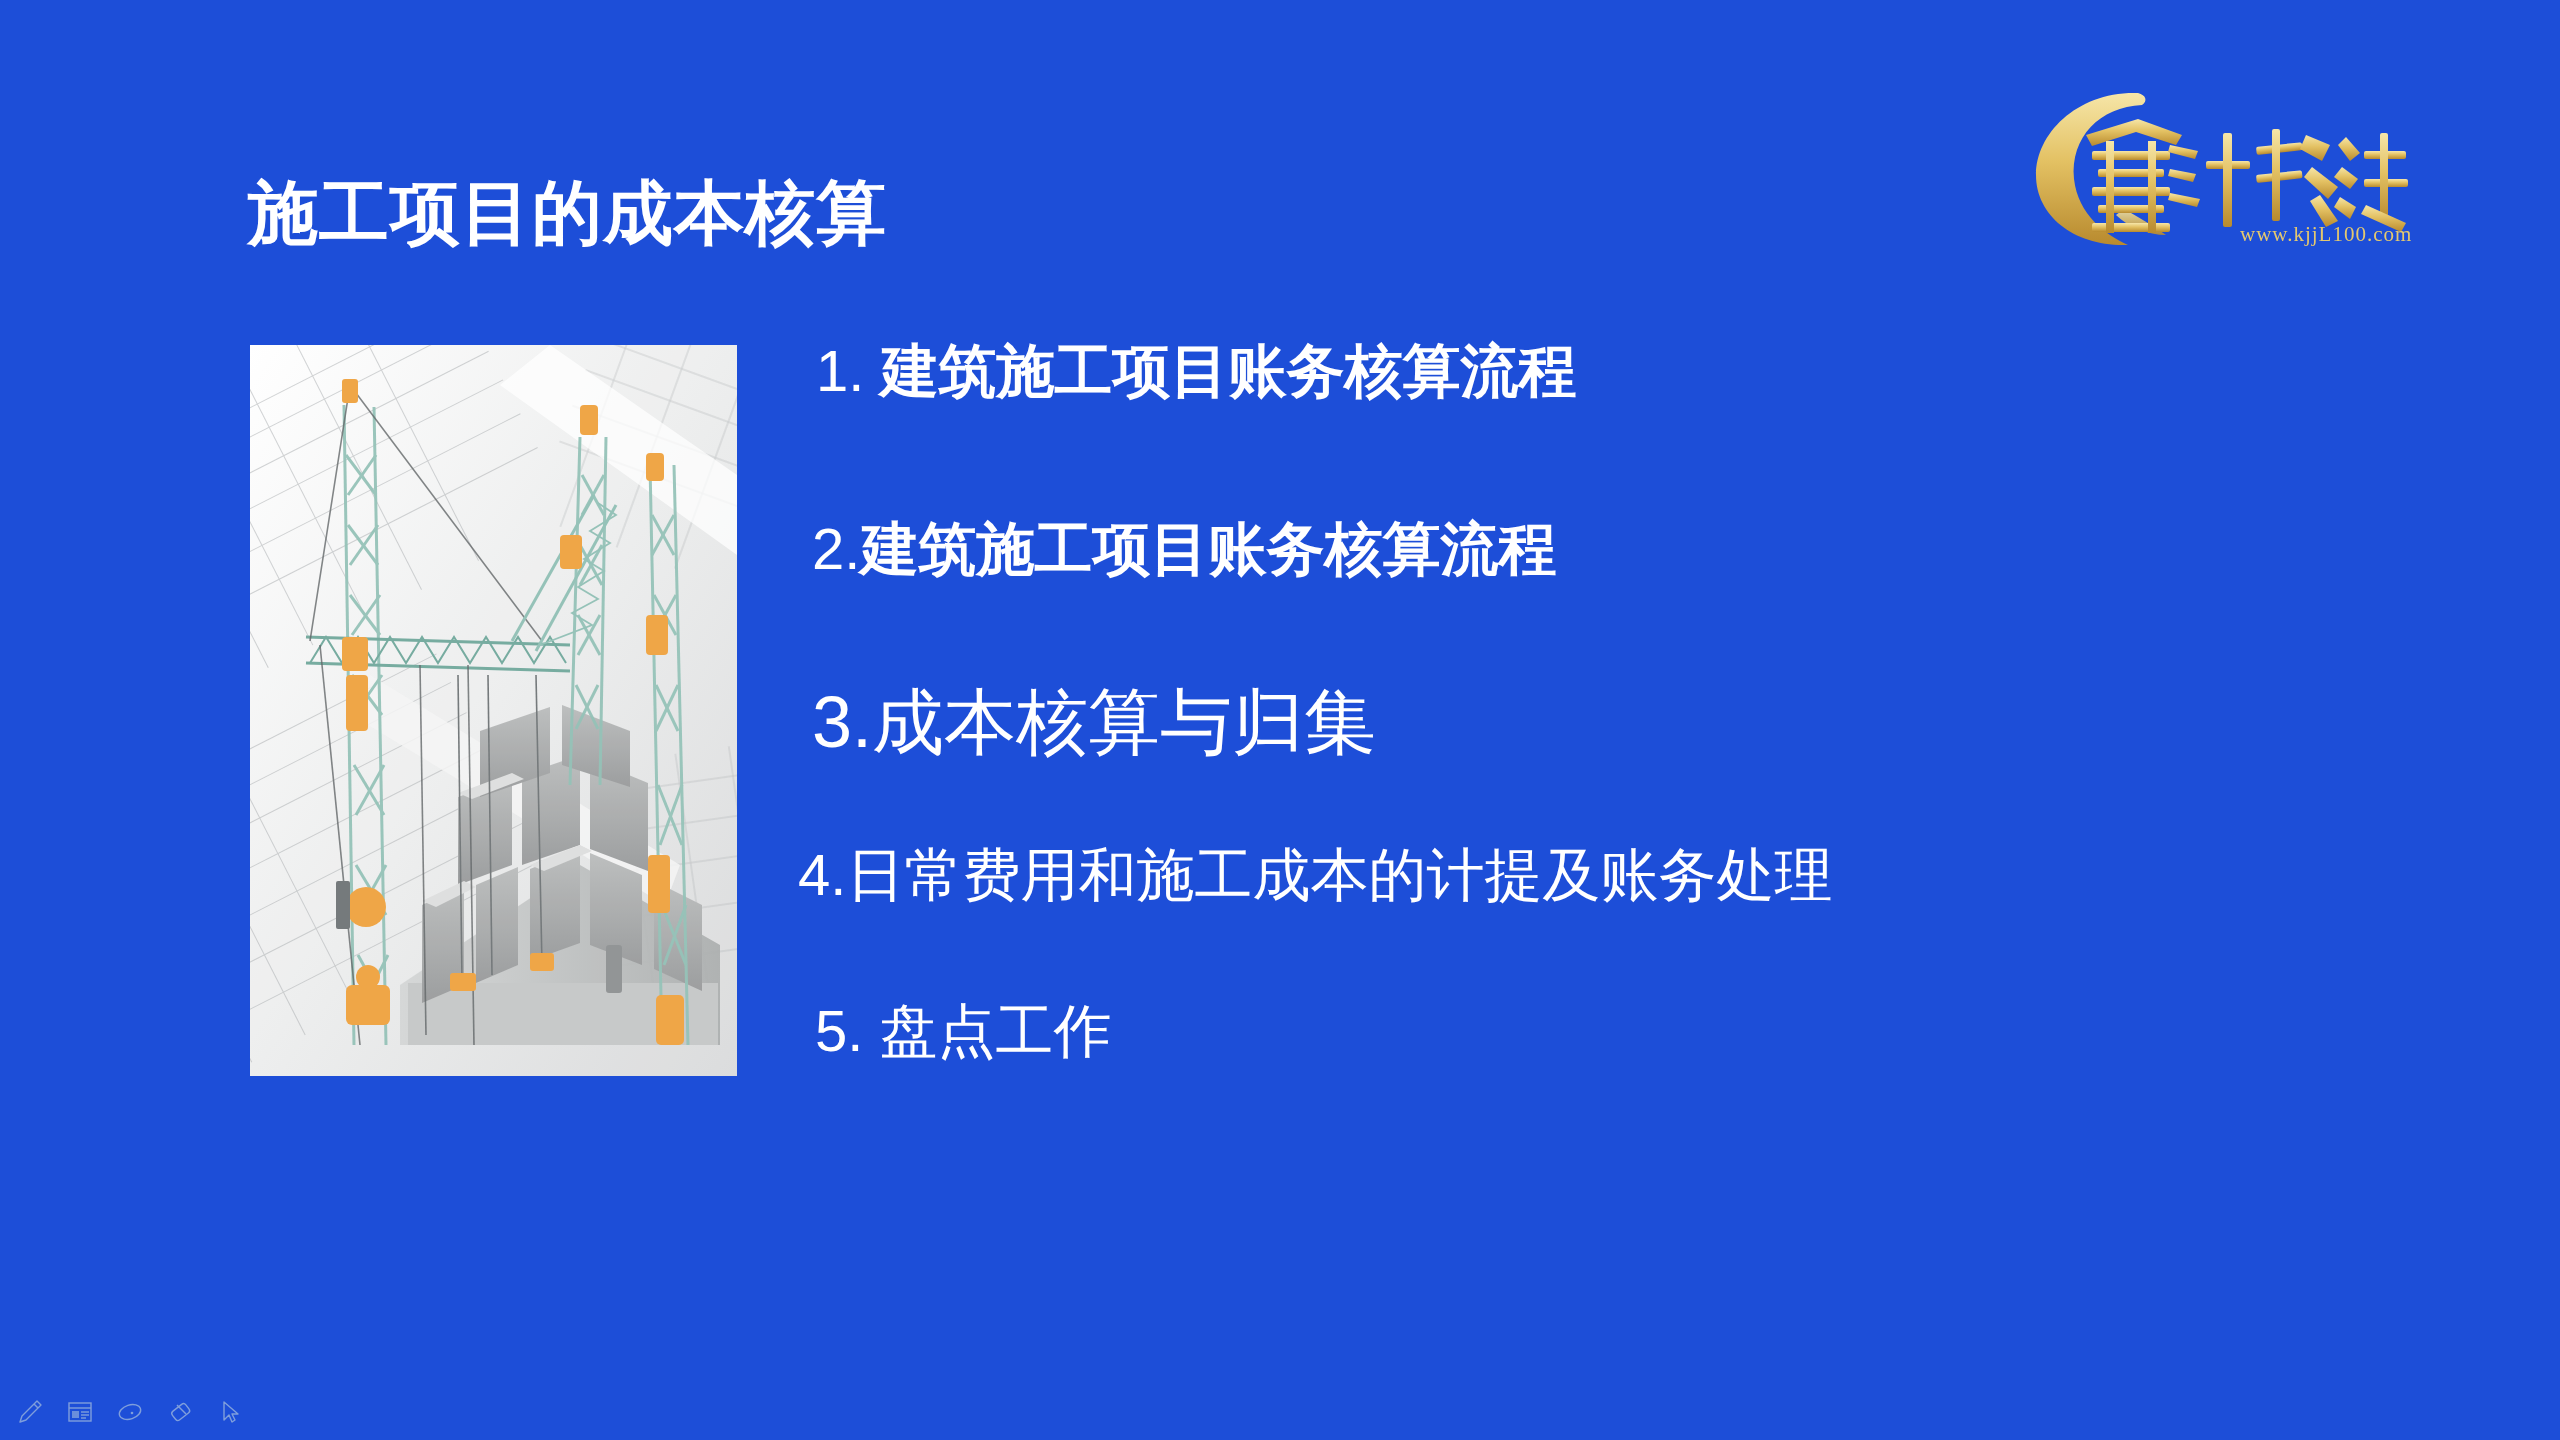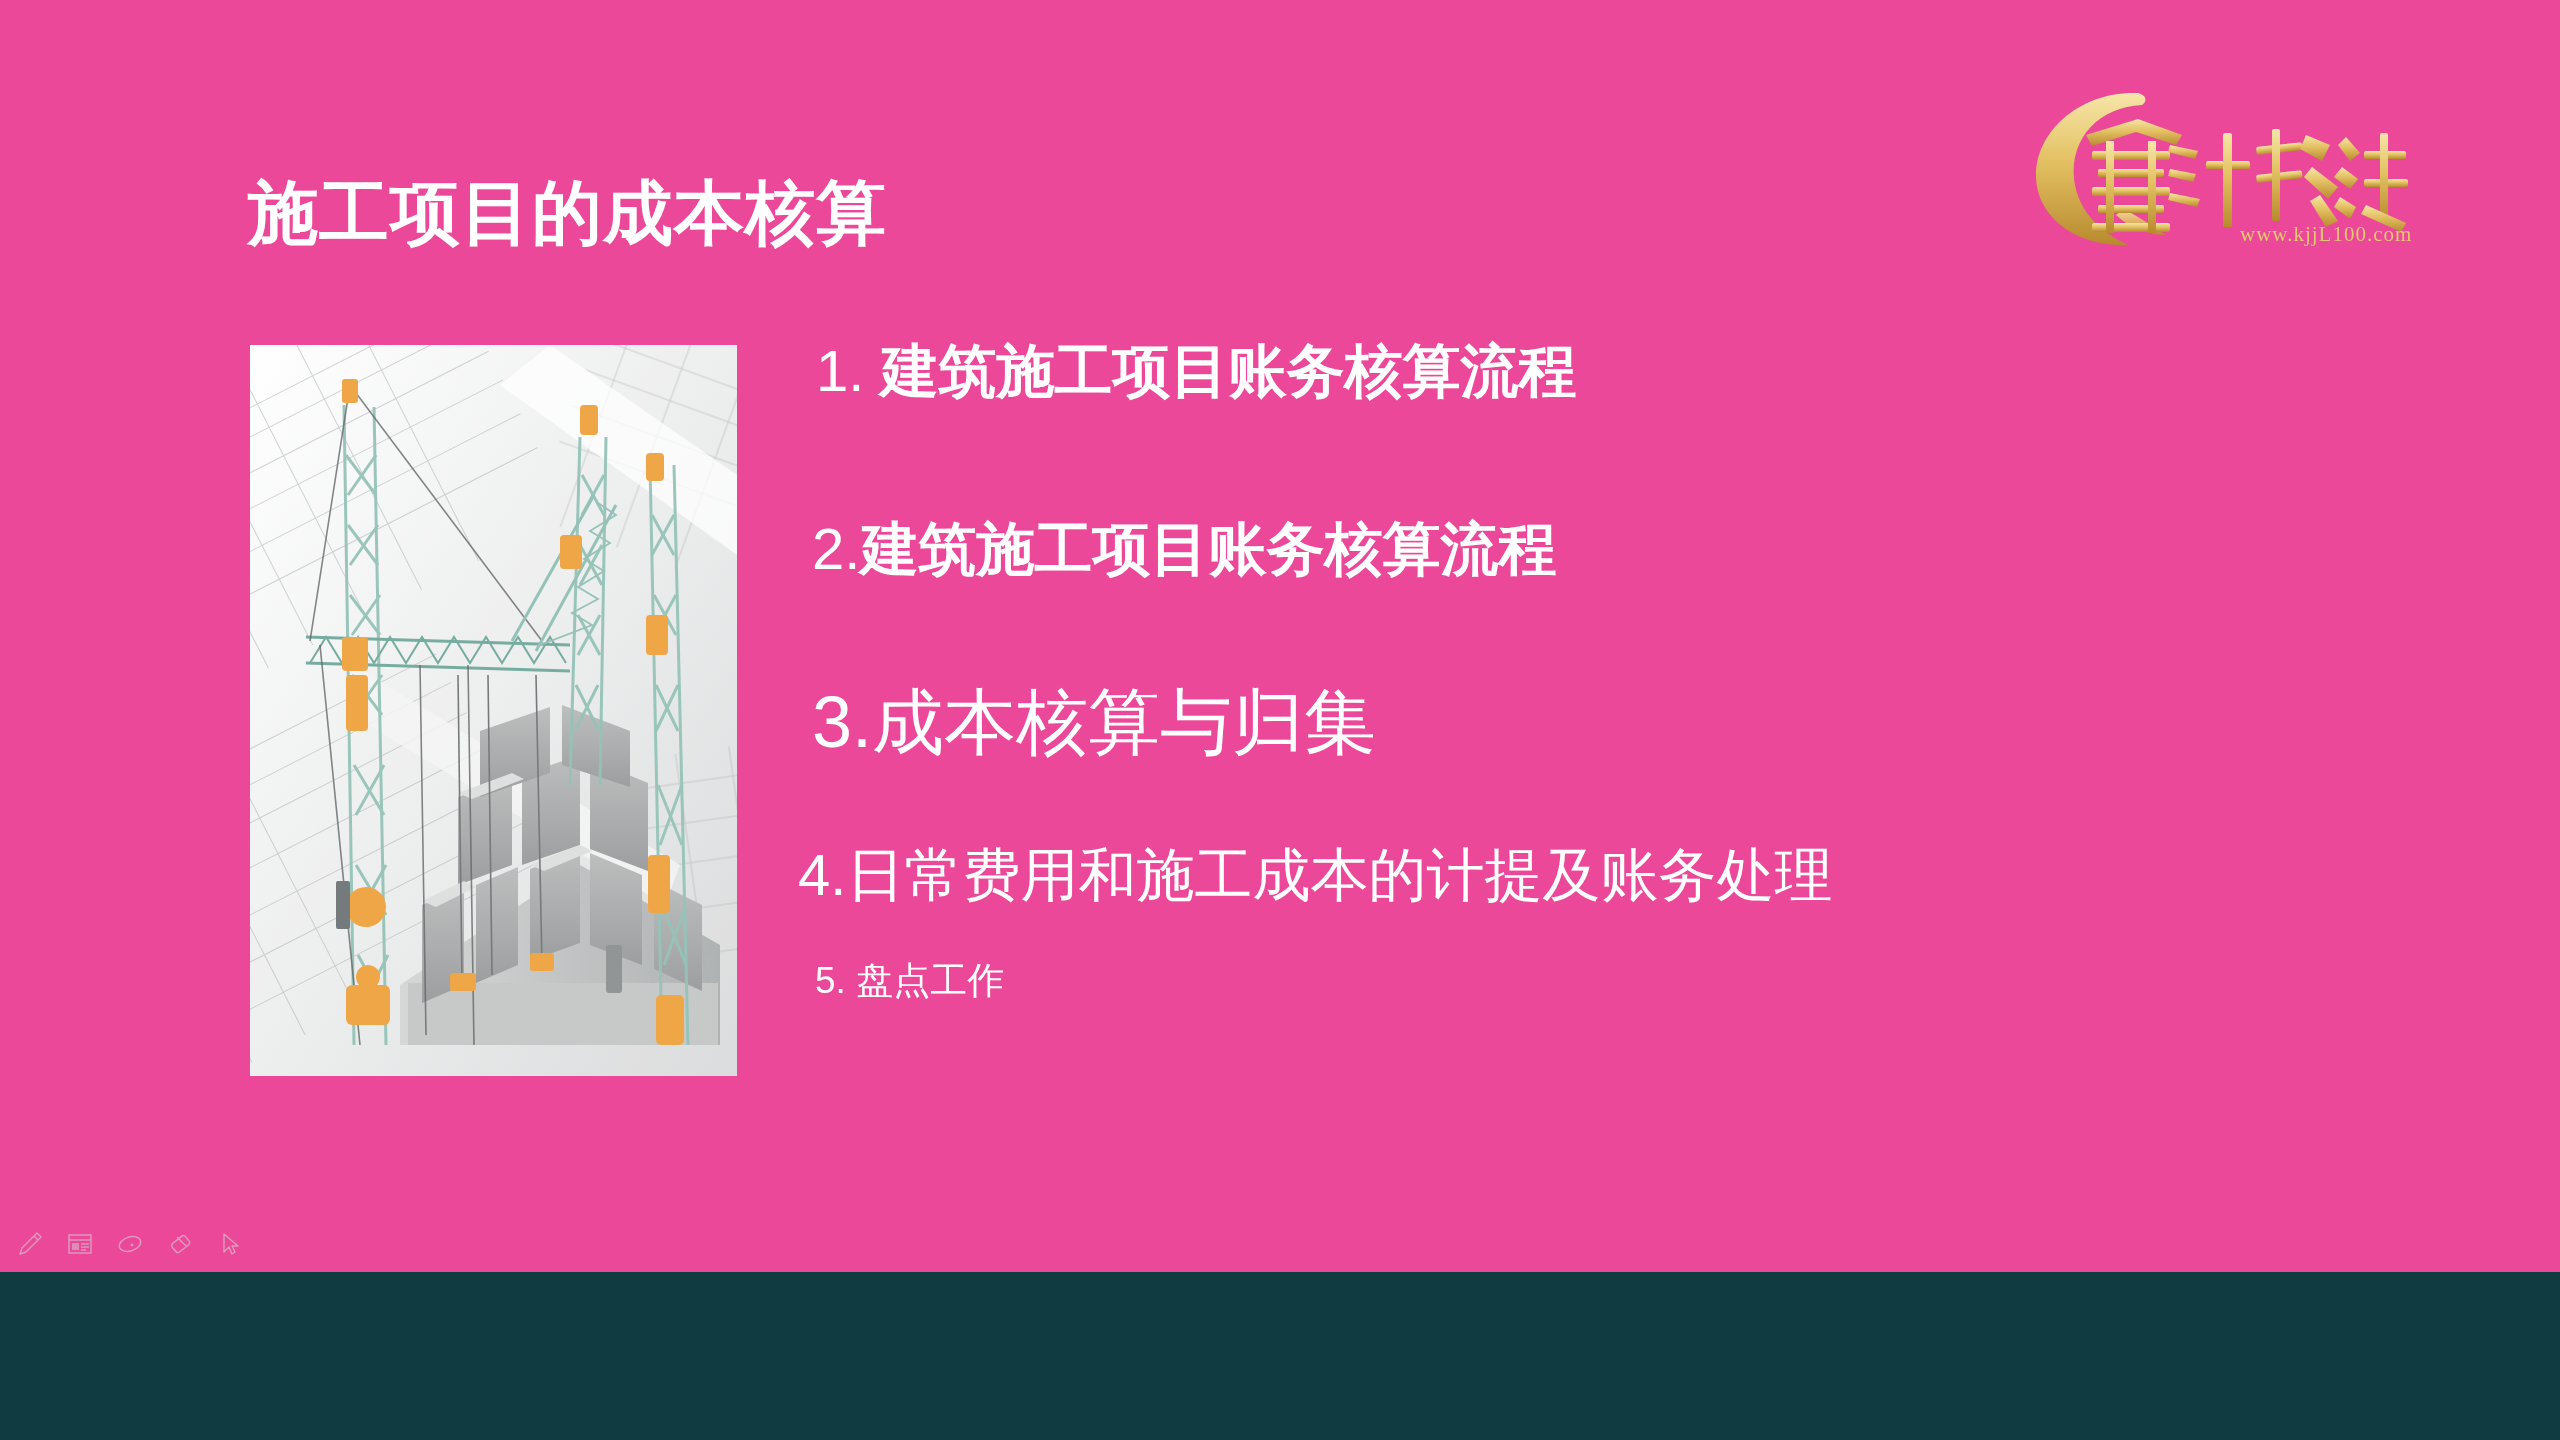--- a/index.html
+++ b/index.html
@@ -8,22 +8,22 @@
     width: 2560px;
     height: 1440px;
     overflow: hidden;
     background: #103c41;
     font-family: "Liberation Sans", "DejaVu Sans", sans-serif;
   }
 
   #slide {
     position: relative;
     width: 2560px;
-    height: 1272px;
-    background: #ec4899;
+    height: 1440px;
+    background: #1d4ed8;
   }
 
   
   #slide-title {
     position: absolute;
     left: 248px;
     top: 178px;
     font-size: 70px;
     line-height: 1.0;
     font-weight: 700;
@@ -79,22 +79,22 @@
   .ai-2 .num { font-weight: 400; }
   .ai-3 {
     position: absolute; left: 52px; top: 356px;
     font-size: 72px; font-weight: 400;
   }
   .ai-4 {
     position: absolute; left: 38px; top: 516px;
     font-size: 58px; font-weight: 400;
   }
   .ai-5 {
-    position: absolute; left: 55px; top: 632px;
-    font-size: 37px; font-weight: 400;
+    position: absolute; left: 55px; top: 672px;
+    font-size: 58px; font-weight: 400;
   }
 
   
   #toolbar {
     position: absolute;
     left: 0;
     bottom: 0;
     height: 56px;
     width: 300px;
     display: flex;

